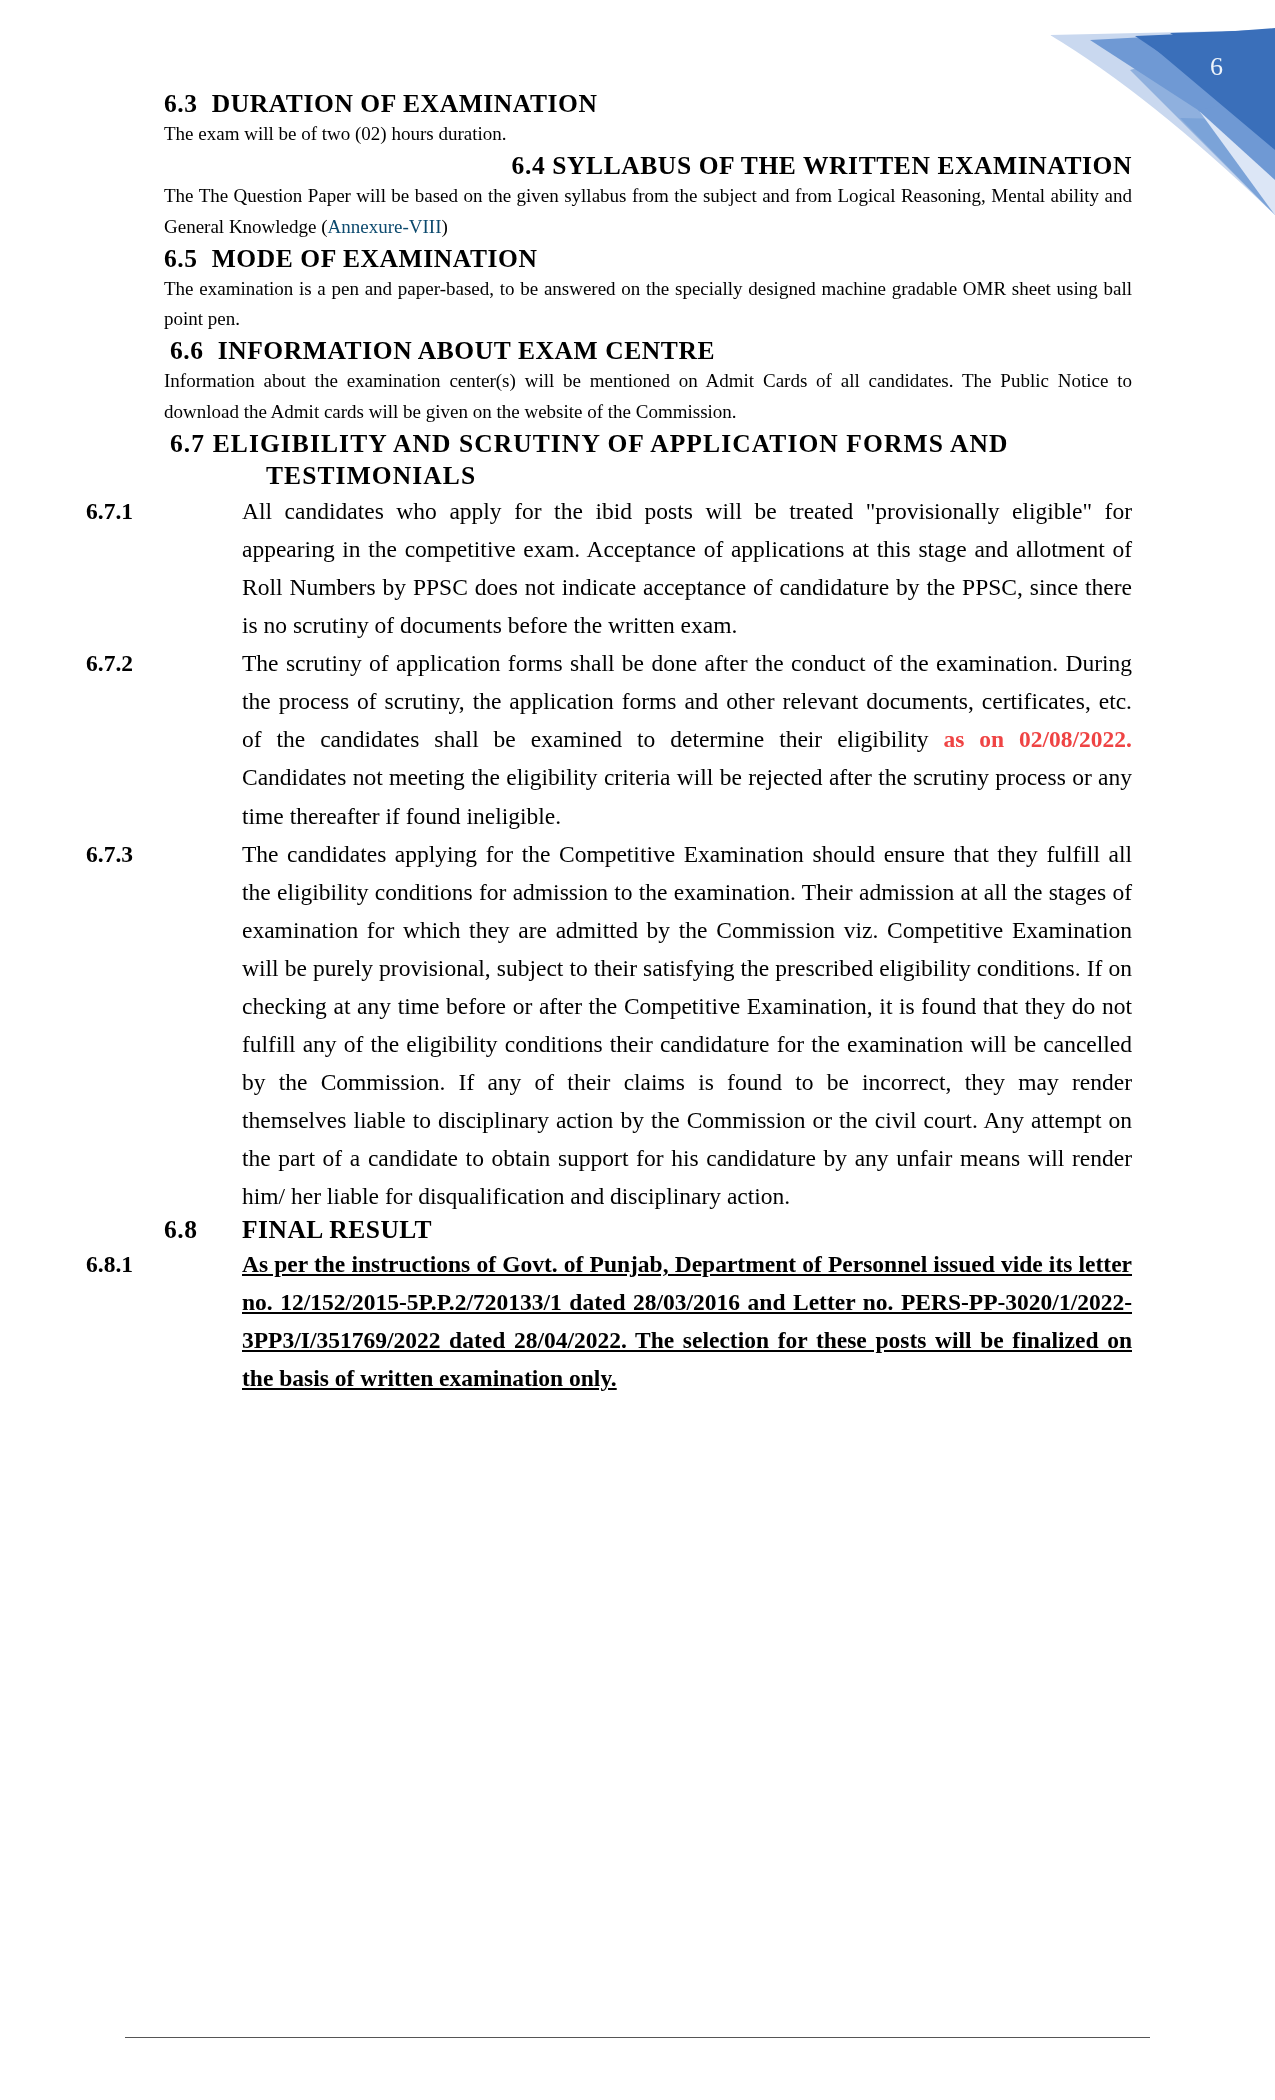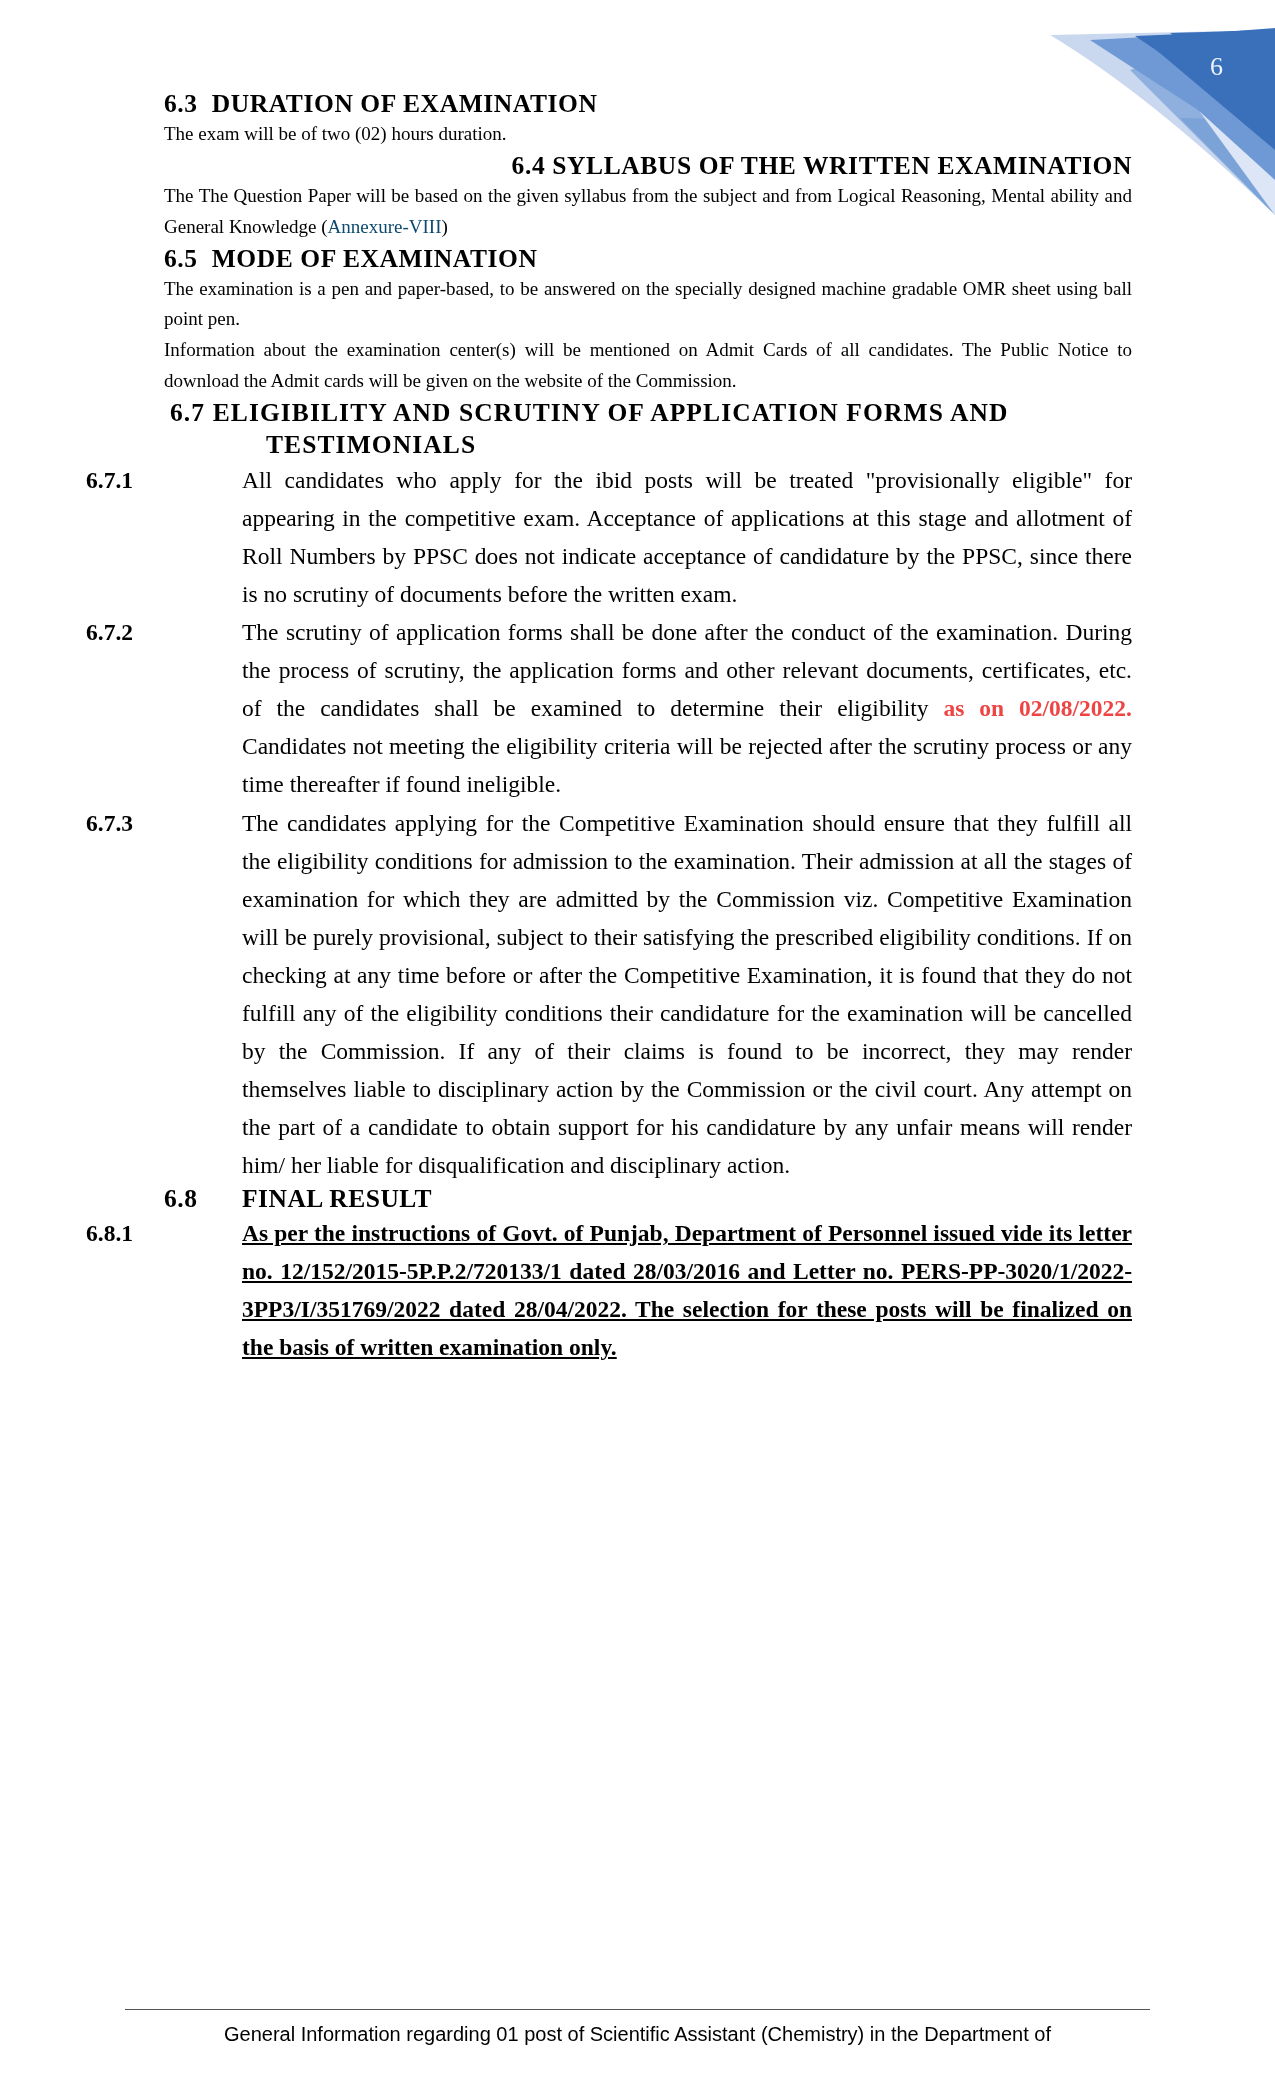--- a/index.html
+++ b/index.html
@@ -178,20 +178,24 @@
       <span>SYLLABUS OF THE WRITTEN EXAMINATION</span>
     </h2>
     <p class="body-para indent-1 mt-18"><span>The The Question Paper will be based on the given syllabus from the subject and from Logical Reasoning, Mental ability and General Knowledge (</span><span class="red-bold">Annexure-VIII</span><span>)</span></p>
 
     <h2 class="sec-head mt-26">
       <span class="num">6.5</span>&nbsp;
       <span>MODE OF EXAMINATION</span>
     </h2>
     <p class="body-para indent-1 mt-6">The examination is a pen and paper-based, to be answered on the specially designed machine gradable OMR sheet using ball point pen.</p>
 
+    <h2 class="sec-head mt-26" style="margin-left:6px;">
+      <span class="num">6.6</span>&nbsp;
+      <span>INFORMATION ABOUT EXAM CENTRE</span>
+    </h2>
     <p class="body-para indent-1 mt-14">Information about the examination center(s) will be mentioned on Admit Cards of all candidates. The Public Notice to download the Admit cards will be given on the website of the Commission.</p>
 
     <div class="head-67 mt-36" style="margin-left:6px;">
       <span class="num">6.7</span>
       <span>ELIGIBILITY  AND  SCRUTINY  OF  APPLICATION  FORMS  AND</span>
       <span class="line2">TESTIMONIALS</span>
     </div>
 
     <p class="sub-item mt-26"><span class="item-num">6.7.1</span><span>All candidates who apply for the ibid posts will be treated "provisionally eligible" for appearing in the competitive exam. Acceptance of applications at this stage and allotment of Roll Numbers by PPSC does not indicate acceptance of candidature by the PPSC, since there is no scrutiny of documents before the written exam.</span></p>
 
@@ -201,16 +205,15 @@
 
     <div class="head-68 mt-22">
       <span class="num">6.8</span><span>FINAL RESULT</span>
     </div>
 
     <p class="sub-item sub-item-bold mt-10"><span class="item-num">6.8.1</span><span class="txt">As per the instructions of Govt. of Punjab, Department of Personnel issued vide its letter no. 12/152/2015-5P.P.2/720133/1 dated 28/03/2016 and Letter no. PERS-PP-3020/1/2022-3PP3/I/351769/2022 dated 28/04/2022. The selection for these posts will be finalized on the basis of written examination only.</span></p>
 
   </div>
 
   <div class="footer">
-    <span class="footer-line">General Information regarding  01 post of Scientific Assistant (Chemistry)  in  the Department of</span>
   </div>
 
 </div>
 
 </body></html>

